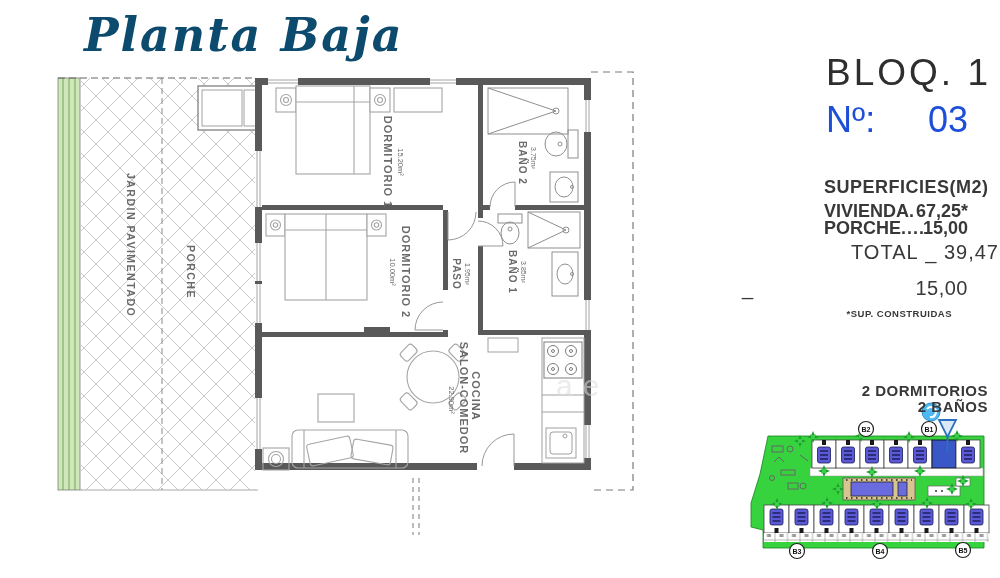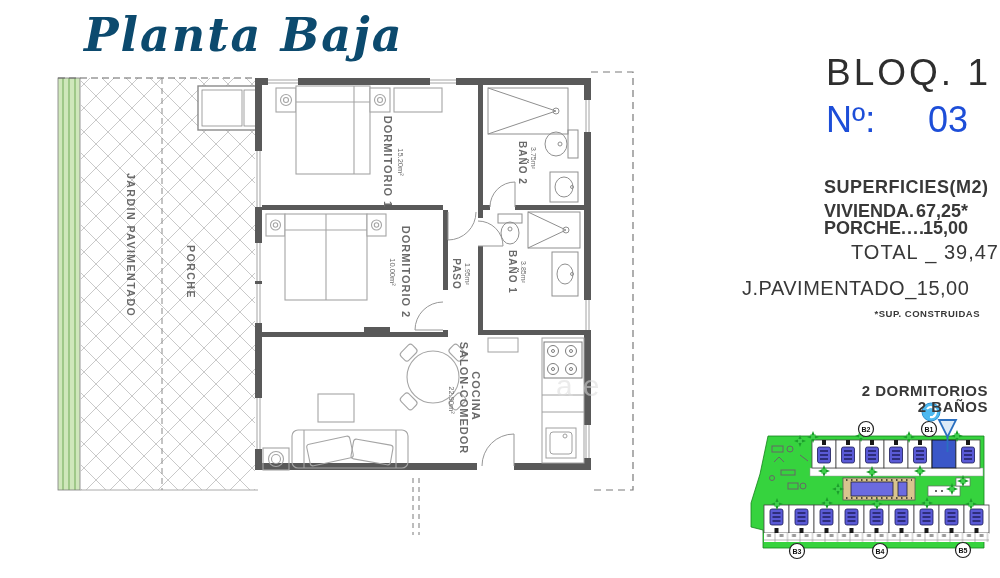--- a/index.html
+++ b/index.html
@@ -12,21 +12,21 @@
   .numrow{left:826px;top:99px;width:142px;display:flex;justify-content:space-between;
           font-size:36px;color:#1d4ed8}
   .surtitle{left:824px;top:177px;font-size:18px;font-weight:bold;letter-spacing:.5px}
   .surrow{left:824px;width:144px;display:flex;align-items:center;font-size:18px;font-weight:bold}
   .surrow .dots{flex:1;min-width:0;overflow:hidden;white-space:nowrap;letter-spacing:1px}
   .r1{top:201px}.r2{top:218px}
   .totrow{left:851px;top:241px;width:148px;display:flex;justify-content:space-between;
           font-size:20px;letter-spacing:1px}
   .pavrow{left:742px;top:277px;width:226px;display:flex;justify-content:space-between;
           font-size:20px;letter-spacing:.5px}
-  .footnote{right:20px;top:308px;font-size:9.5px;font-weight:bold;letter-spacing:.5px}
+  .footnote{right:48px;top:308px;font-size:9.5px;font-weight:bold;letter-spacing:.5px}
   .features{right:12px;top:383px;text-align:right;font-size:15px;font-weight:bold;
             letter-spacing:.5px;line-height:16px}
   svg text{font-family:"Liberation Sans",sans-serif}
 </style>
 </head>
 <body>
 
 <svg class="abs" style="left:0;top:0" width="1000" height="578" viewBox="0 0 1000 578">
   <defs>
     <pattern id="hb" patternUnits="userSpaceOnUse" width="24" height="24">
@@ -427,21 +427,20 @@
   <span>15,00</span>
 </div>
 
 <div class="abs totrow">
   <span>TOTAL</span>
   <span>_</span>
   <span>39,47</span>
 </div>
 
 <div class="abs pavrow">
-  <span>J.PAVIMENTADO</span>
   <span>_</span>
   <span>15,00</span>
 </div>
 
 <div class="abs footnote">*SUP. CONSTRUIDAS</div>
 
 <div class="abs features">
   <div>2 DORMITORIOS</div>
   <div>2 BAÑOS</div>
 </div>

